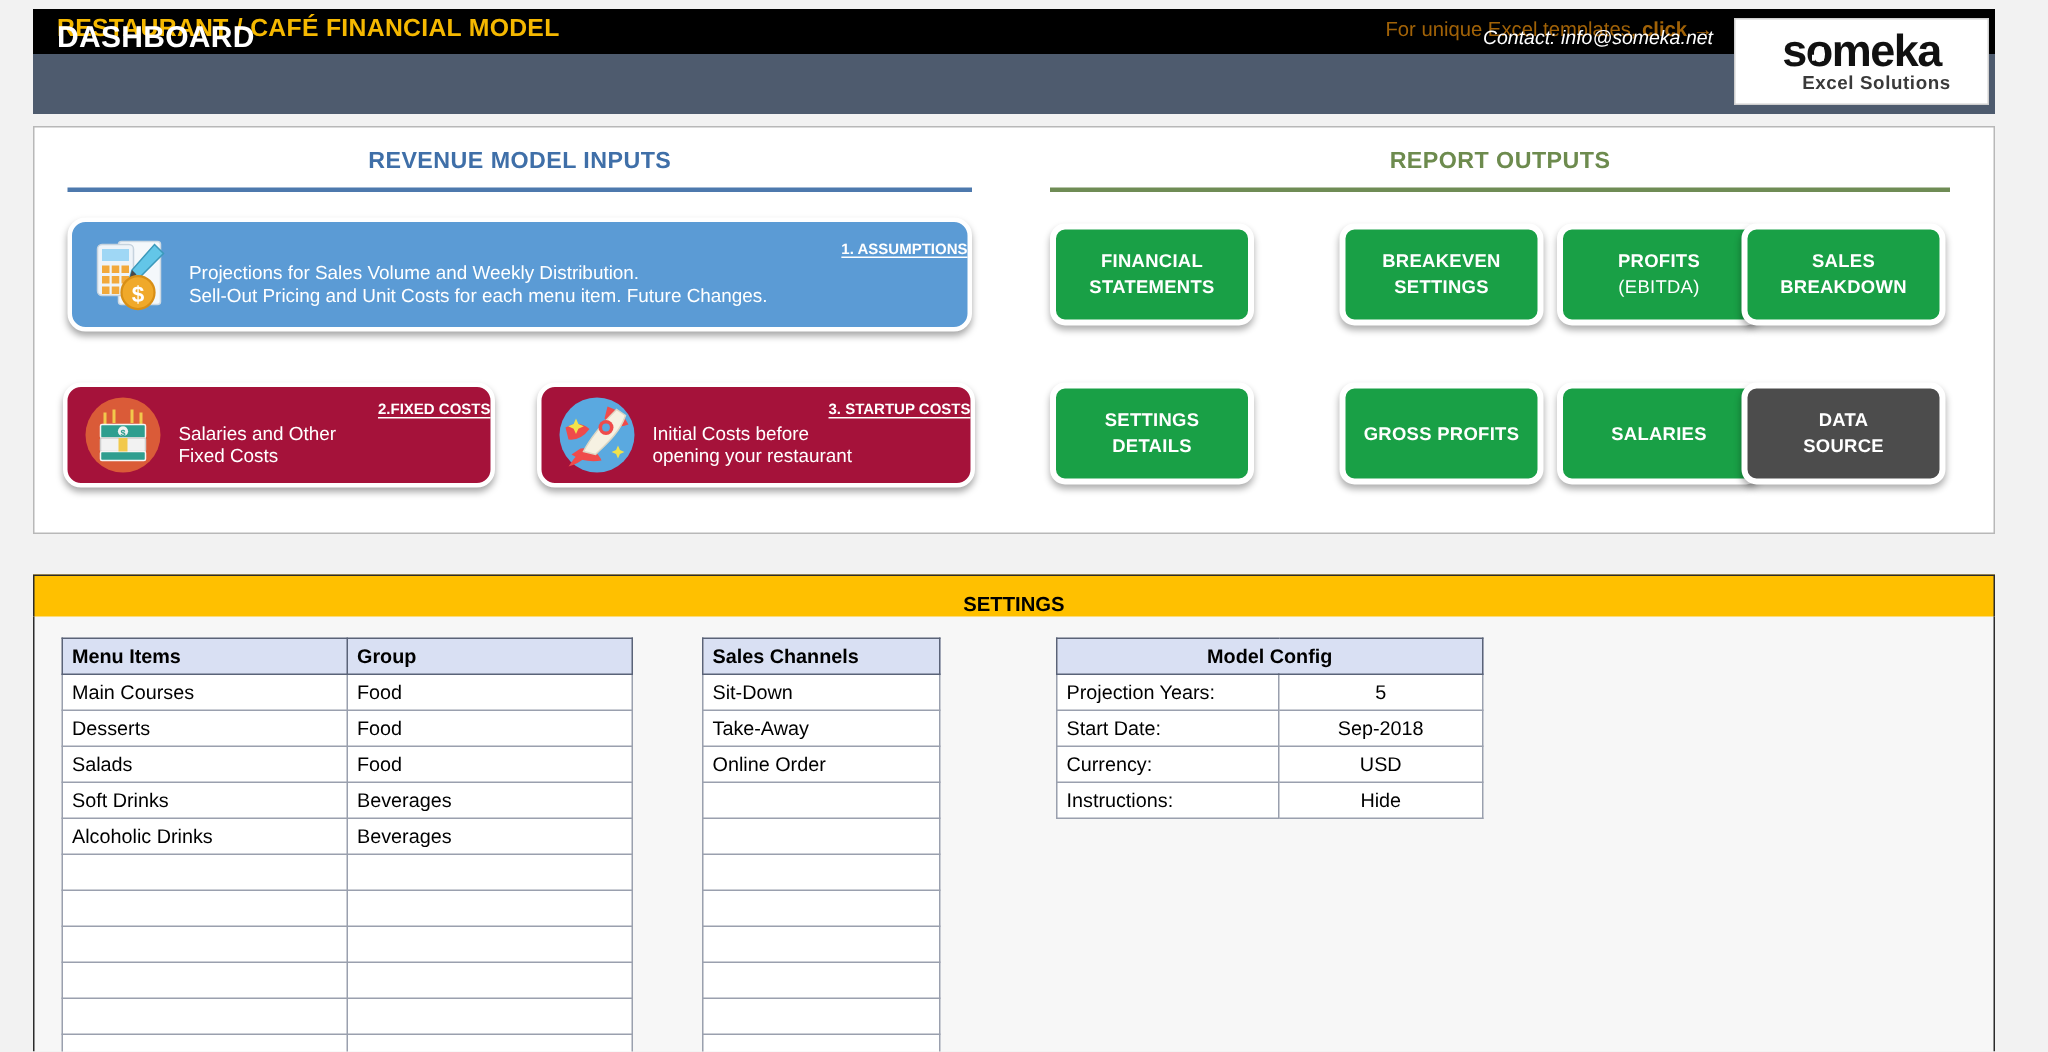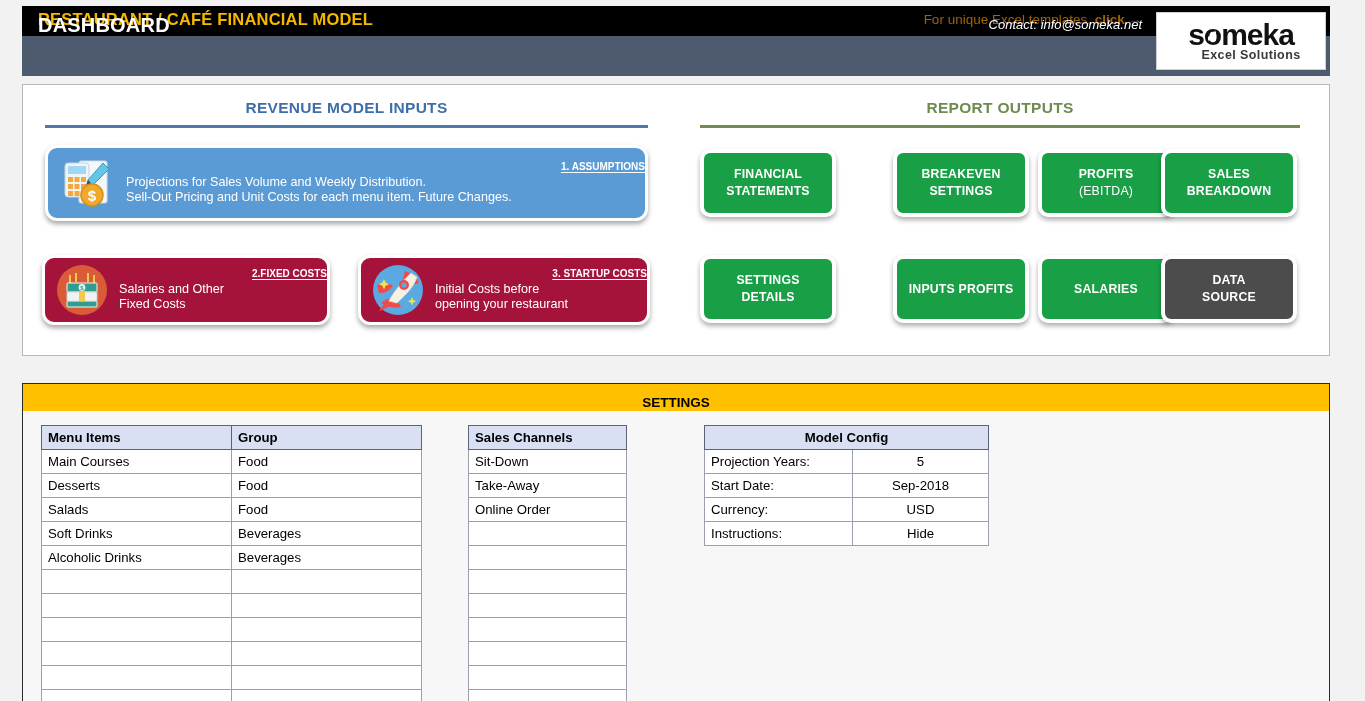--- a/index.html
+++ b/index.html
@@ -280,21 +280,21 @@
   <div class="rbtn rbtn-r1 rc4">
     <span>SALES</span>
     <span>BREAKDOWN</span>
   </div>
 
   <div class="rbtn rbtn-r2 rc1">
     <span>SETTINGS</span>
     <span>DETAILS</span>
   </div>
   <div class="rbtn rbtn-r2 rc2">
-    <span>INPUTS PROFITS</span>
+    <span>GROSS PROFITS</span>
   </div>
   <div class="rbtn rbtn-r2 rc3">
     <span>SALARIES</span>
   </div>
   <div class="rbtn rbtn-r2 rc4 gray">
     <span>DATA</span>
     <span>SOURCE</span>
   </div>
 
   <div class="settings-bar">

